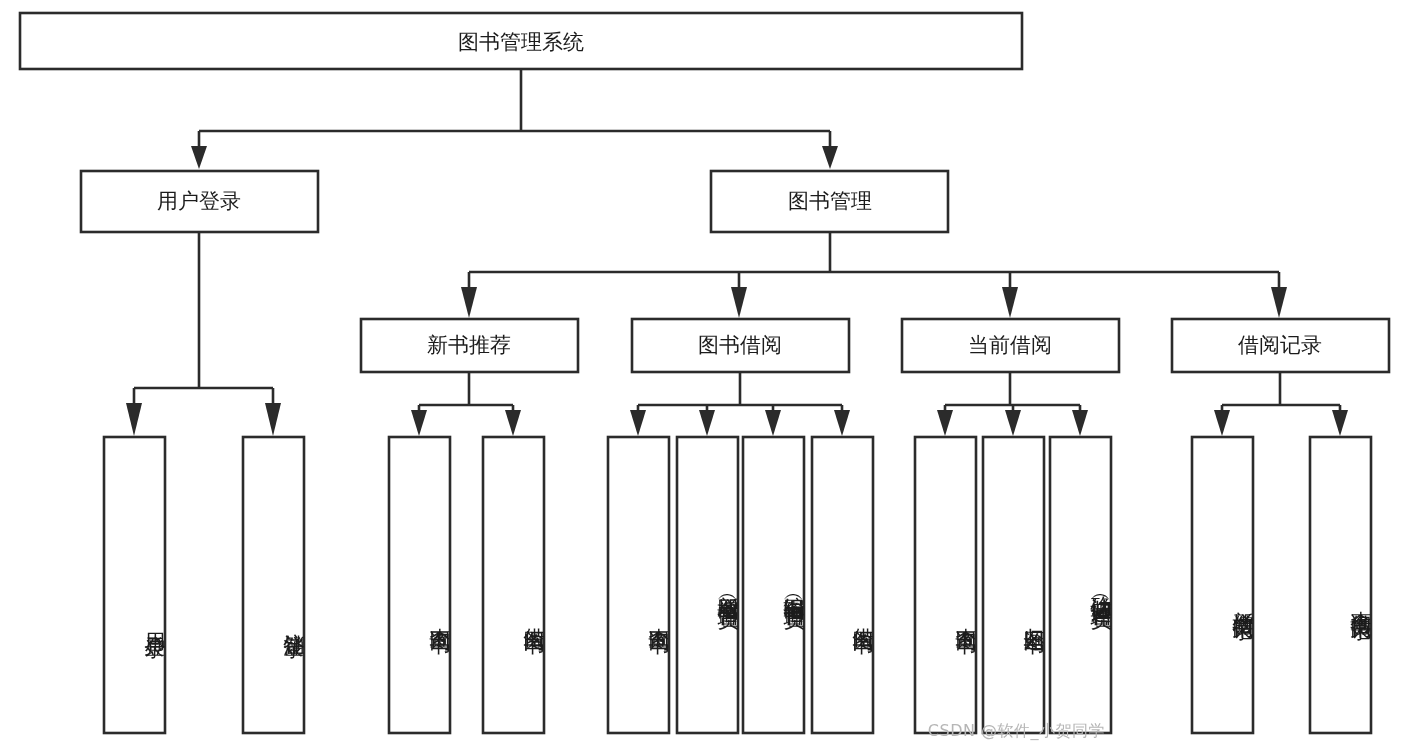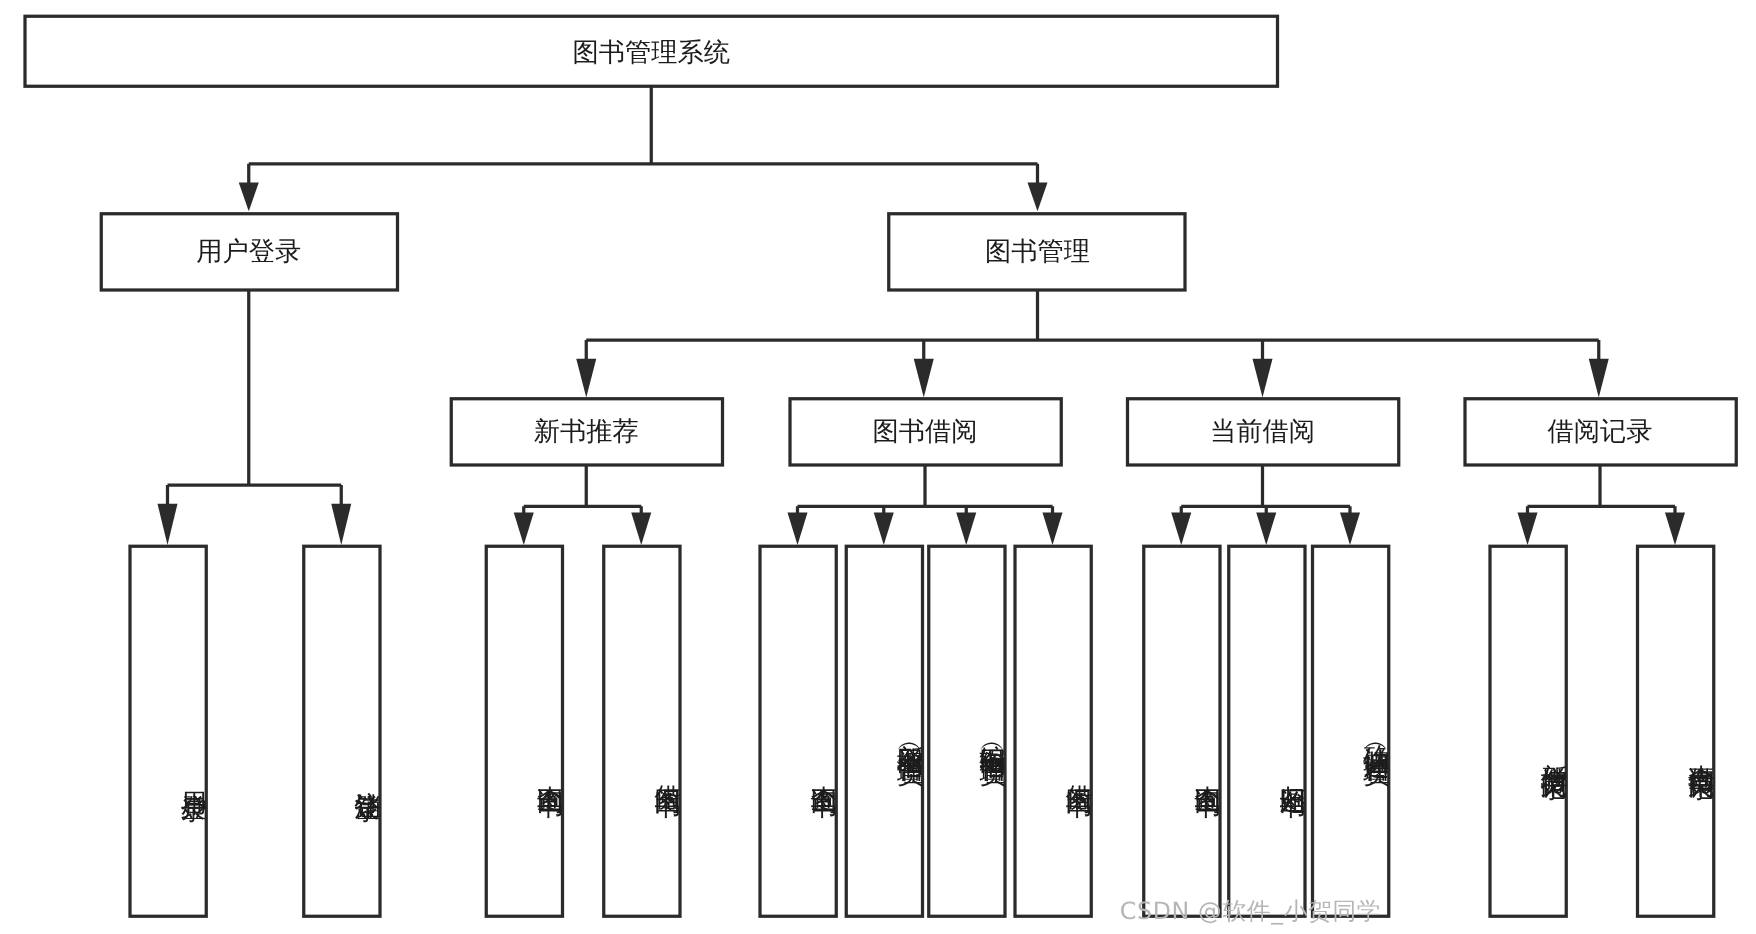--- a/index.html
+++ b/index.html
@@ -62,21 +62,21 @@
     display: flex;
     align-items: flex-start;
     justify-content: center;
     pointer-events: none;
   }
   .watermark {
     position: absolute;
     right: 8px;
     bottom: 5px;
     font-family: "DejaVu Sans", "Liberation Sans", sans-serif;
-    font-size: 19px;
+    font-size: 16px;
     color: #b6b6b6;
     letter-spacing: 0.5px;
     white-space: nowrap;
   }
 </style>
 </head>
 <body>
 
 <div id="diagram-root">
 

